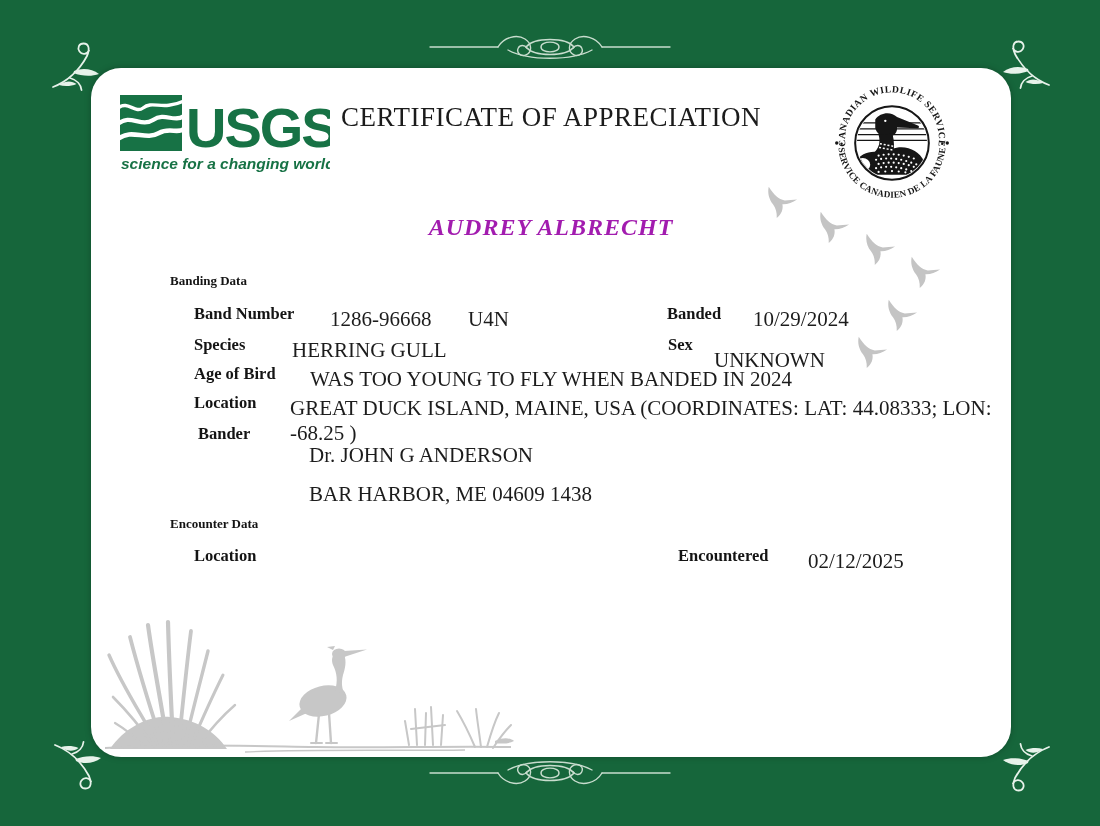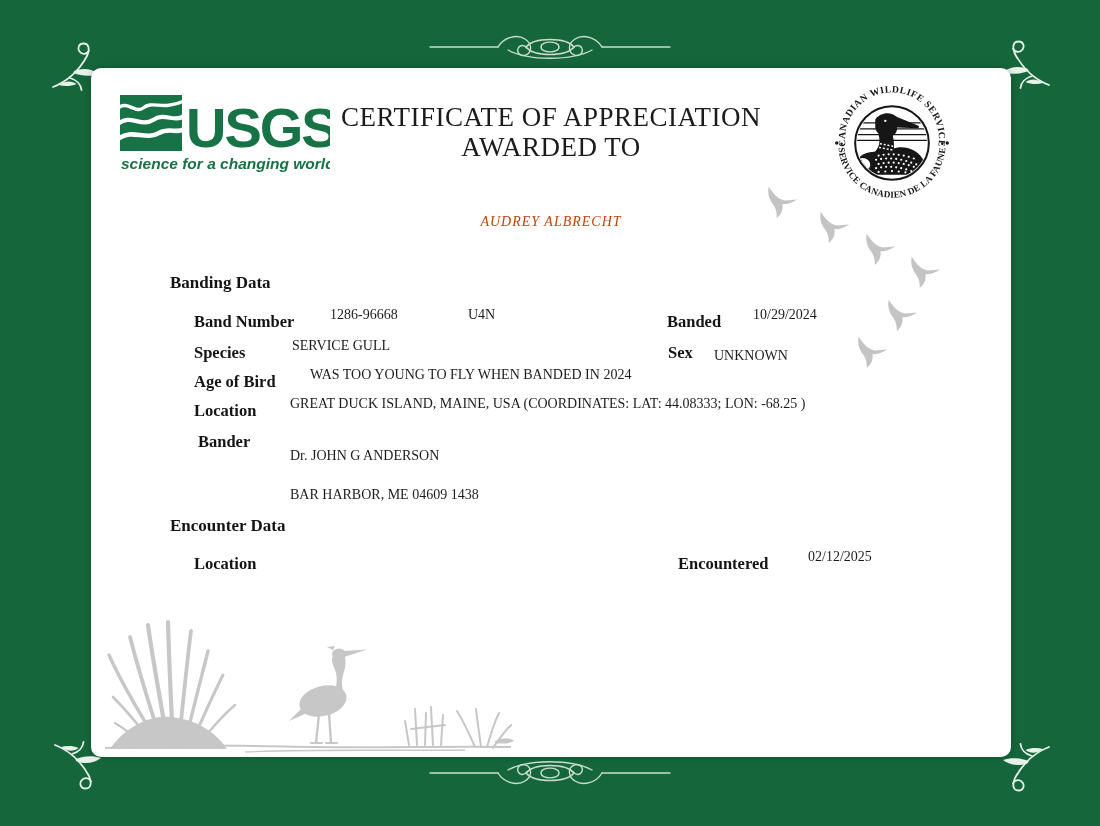--- a/index.html
+++ b/index.html
@@ -3,36 +3,36 @@
 <meta charset="utf-8">
 <style>
   html,body{margin:0;padding:0;}
   body{
     width:1100px;height:826px;position:relative;overflow:hidden;
     background:#16663b;
     font-family:"Liberation Serif", serif;
   }
   .card{
     position:absolute;left:91px;top:68px;width:920px;height:689px;
-    background:#ffffff;border-radius:10px;overflow:hidden;
+    background:#ffffff;border-radius:30px;overflow:hidden;
     box-shadow:0 0 6px rgba(0,0,0,.25);
   }
   .abs{position:absolute;}
   
   .usgs{left:29px;top:27px;width:210px;height:80px;}
   .title-block{left:0;right:0;top:34px;text-align:center;color:#1b1b1b;
     font-weight:normal;font-size:27px;line-height:30px;letter-spacing:.5px;}
   .cws{left:734px;top:8px;width:134px;height:134px;}
-  .recipient{left:0;right:0;top:146px;text-align:center;color:#c2410c;
-    font-weight:normal;font-style:italic;font-size:14px;letter-spacing:1px;}
+  .recipient{left:0;right:0;top:146px;text-align:center;color:#a21caf;
+    font-weight:bold;font-style:italic;font-size:24px;letter-spacing:1px;}
   
-  .sec{font-weight:bold;font-size:17px;color:#141414;}
-  .lbl{font-weight:bold;font-size:16.5px;color:#141414;margin-top:8px;}
-  .val{font-size:14px;color:#1c1c1c;}
-  .multiline{line-height:19.5px;white-space:pre-line;}
+  .sec{font-weight:bold;font-size:13px;color:#141414;}
+  .lbl{font-weight:bold;font-size:16.5px;color:#141414;}
+  .val{font-size:21px;color:#1c1c1c;}
+  .multiline{line-height:19.5px;white-space:pre-line;margin-left:19px;}
   
   .bird{width:40px;height:34px;position:absolute;}
   .heron-scene{left:4px;top:549px;width:420px;height:140px;}
   .flourish-top{position:absolute;left:428px;top:26px;}
   .flourish-bottom{position:absolute;left:428px;top:752px;transform:scaleY(-1);}
   .corner{position:absolute;width:62px;height:52px;}
   .corner-tl{left:48px;top:40px;}
   .corner-tr{left:992px;top:38px;transform:scaleX(-1);}
   .corner-bl{left:50px;top:740px;transform:scaleY(-1);}
   .corner-br{left:992px;top:742px;transform:scale(-1,-1);}
@@ -94,21 +94,20 @@
       <path d="M -2,13 C 8,5 15,19 23,13 C 33,5 42,16 64,6" stroke-width="3.4"></path>
       <path d="M -2,29 C 10,18 21,33 33,25 C 45,17 54,28 64,21" stroke-width="4.2"></path>
       <path d="M -2,44 C 12,33 25,46 39,38 C 49,32 58,39 64,34" stroke-width="4.6"></path>
     </g>
     <text x="66" y="52" font-family="Liberation Sans, sans-serif" font-weight="bold" font-size="56" letter-spacing="-2" fill="#177245">USGS</text>
     <text x="1" y="74" font-family="Liberation Sans, sans-serif" font-weight="bold" font-style="italic" font-size="15.5" fill="#177245">science for a changing world</text>
   </svg>
 
   <div class="abs title-block">
     <div>CERTIFICATE OF APPRECIATION</div>
-    <div>AWARDED TO</div>
   </div>
 
   <svg class="abs cws" viewBox="0 0 160 160">
     <defs>
       <path id="arcTop" d="M 25,86 A 56,56 0 1 1 135,86"></path>
       <path id="arcBot" d="M 17,70 A 64,64 0 1 0 143,70"></path>
       <clipPath id="innerClip">
           <circle cx="80" cy="80" r="42"></circle>
         </clipPath>
     </defs>
@@ -205,21 +204,21 @@
 
   <div class="abs sec" style="left:79px;top:205px">Banding Data</div>
 
   <div class="abs lbl" style="left:103px;top:236px">Band Number</div>
   <div class="abs val" style="left:239px;top:239px">1286-96668</div>
   <div class="abs val" style="left:377px;top:239px">U4N</div>
   <div class="abs lbl" style="left:576px;top:236px">Banded</div>
   <div class="abs val" style="left:662px;top:239px">10/29/2024</div>
 
   <div class="abs lbl" style="left:103px;top:267px">Species</div>
-  <div class="abs val" style="left:201px;top:270px">SERVICE GULL</div>
+  <div class="abs val" style="left:201px;top:270px">HERRING GULL</div>
   <div class="abs lbl" style="left:577px;top:267px">Sex</div>
   <div class="abs val" style="left:623px;top:280px">UNKNOWN</div>
 
   <div class="abs lbl" style="left:103px;top:296px">Age of Bird</div>
   <div class="abs val" style="left:219px;top:299px">WAS TOO YOUNG TO FLY WHEN BANDED IN 2024</div>
 
   <div class="abs lbl" style="left:103px;top:325px">Location</div>
   <div class="abs val" style="left:199px;top:328px">GREAT DUCK ISLAND, MAINE, USA (COORDINATES: LAT: 44.08333; LON: -68.25 )</div>
 
   <div class="abs lbl" style="left:107px;top:356px">Bander</div>

